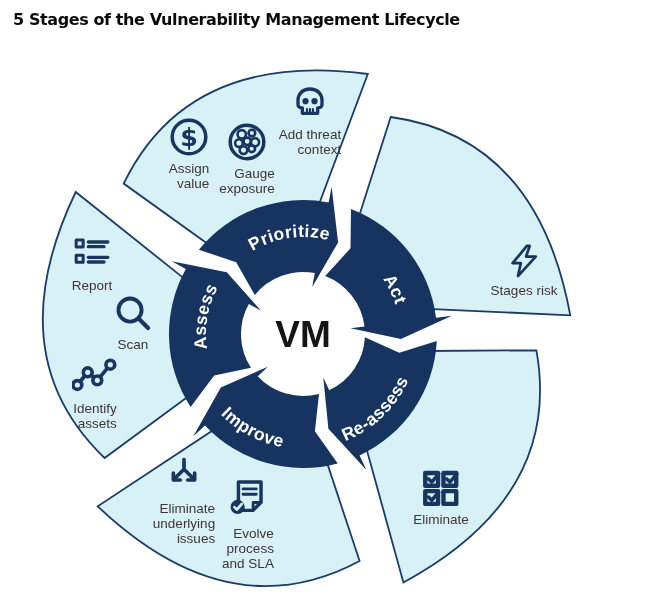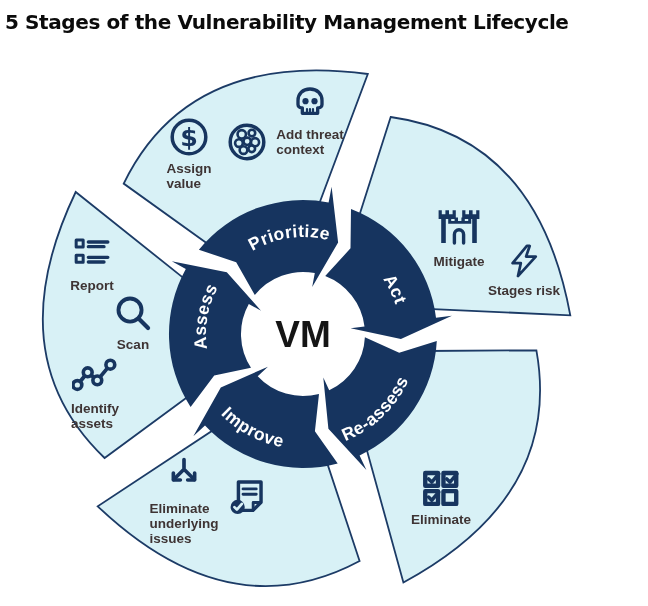--- a/index.html
+++ b/index.html
@@ -1,29 +1,29 @@
 <!DOCTYPE html>
 <html><head>
 <meta charset="utf-8">
 <style>
   html,body{margin:0;padding:0;background:#fff;}
   body{width:648px;height:606px;overflow:hidden;font-family:"Liberation Sans",sans-serif;}
   #stage{position:relative;width:648px;height:606px;background:#fff;}
-  #title{position:absolute;left:5px;top:10px;margin:0;font-family:"DejaVu Sans",sans-serif;
-         font-size:20px;font-weight:700;color:#0b0b0b;letter-spacing:-0.4px;white-space:nowrap;}
+  #title{position:absolute;left:13px;top:10px;margin:0;font-family:"DejaVu Sans",sans-serif;
+         font-size:16px;font-weight:700;color:#0b0b0b;letter-spacing:-0.4px;white-space:nowrap;}
   #wheel-svg{position:absolute;left:0;top:0;}
   .wedge{fill:#d8f1f6;stroke:#1c3b66;stroke-width:1.8;}
   .arrow{fill:#16345f;}
   .arcLabel{fill:#ffffff;font-weight:bold;font-size:17.5px;
             font-family:"Liberation Sans",sans-serif;letter-spacing:.4px;}
   #vm{font-family:"Liberation Sans",sans-serif;font-weight:bold;font-size:37px;fill:#151515;}
   .item{position:absolute;display:flex;flex-direction:column;align-items:center;
         width:110px;transform:translateX(-50%);pointer-events:none;}
   .item .lbl{margin-top:3px;font-size:13.5px;line-height:15px;color:#3e3434;
-             text-align:left;white-space:pre-line;font-weight:bold;}
+             text-align:right;white-space:pre-line;}
 </style>
 </head>
 <body>
 
 <div id="stage">
   <h1 id="title">5 Stages of the Vulnerability Management Lifecycle</h1>
 
   <svg id="wheel-svg" width="648" height="606" viewBox="0 0 648 606">
     <defs>
       <g id="gear">
@@ -147,34 +147,30 @@
       <svg width="42" height="42" viewBox="0 0 24 24">
         <use href="#ic-dollar" stroke="#17355f" fill="none" stroke-width="2" stroke-linecap="round" stroke-linejoin="round"></use>
       </svg>
       <div class="lbl">Assign
 value</div>
     </div>
     <div class="item" style="left: 247px; top: 121px;">
       <svg width="42" height="42" viewBox="0 0 24 24">
         <use href="#ic-mesh" stroke="#17355f" fill="none" stroke-width="2" stroke-linecap="round" stroke-linejoin="round"></use>
       </svg>
+      <div class="lbl">Gauge
+exposure</div>
     </div>
     <div class="item" style="left: 310px; top: 84px;">
       <svg width="40" height="40" viewBox="0 0 24 24">
         <use href="#ic-skull" stroke="#17355f" fill="none" stroke-width="2" stroke-linecap="round" stroke-linejoin="round"></use>
       </svg>
       <div class="lbl">Add threat
 context</div>
     </div>
-    <div class="item" style="left: 459px; top: 203px;">
-      <svg width="48" height="48" viewBox="0 0 24 24">
-        <use href="#ic-castle" stroke="#17355f" fill="none" stroke-width="2" stroke-linecap="round" stroke-linejoin="round"></use>
-      </svg>
-      <div class="lbl">Mitigate</div>
-    </div>
     <div class="item" style="left: 524px; top: 242px;">
       <svg width="38" height="38" viewBox="0 0 24 24">
         <use href="#ic-bolt" stroke="#17355f" fill="none" stroke-width="2" stroke-linecap="round" stroke-linejoin="round"></use>
       </svg>
       <div class="lbl">Stages risk</div>
     </div>
     <div class="item" style="left: 441px; top: 467px;">
       <svg width="42" height="42" viewBox="0 0 24 24">
         <use href="#ic-checkboxes" stroke="#17355f" fill="none" stroke-width="2" stroke-linecap="round" stroke-linejoin="round"></use>
       </svg>
@@ -185,20 +181,23 @@
         <use href="#ic-branch" stroke="#17355f" fill="none" stroke-width="2" stroke-linecap="round" stroke-linejoin="round"></use>
       </svg>
       <div class="lbl">Eliminate
 underlying
 issues</div>
     </div>
     <div class="item" style="left: 248px; top: 477px;">
       <svg width="46" height="46" viewBox="0 0 24 24">
         <use href="#ic-doc-check" stroke="#17355f" fill="none" stroke-width="2" stroke-linecap="round" stroke-linejoin="round"></use>
       </svg>
+      <div class="lbl">Evolve
+process
+and SLA</div>
     </div>
     <div class="item" style="left: 92px; top: 235px;">
       <svg width="40" height="40" viewBox="0 0 24 24">
         <use href="#ic-list" stroke="#17355f" fill="none" stroke-width="2" stroke-linecap="round" stroke-linejoin="round"></use>
       </svg>
       <div class="lbl">Report</div>
     </div>
     <div class="item" style="left: 95px; top: 352px;">
       <svg width="46" height="46" viewBox="0 0 24 24">
         <use href="#ic-nodes" stroke="#17355f" fill="none" stroke-width="2" stroke-linecap="round" stroke-linejoin="round"></use>

